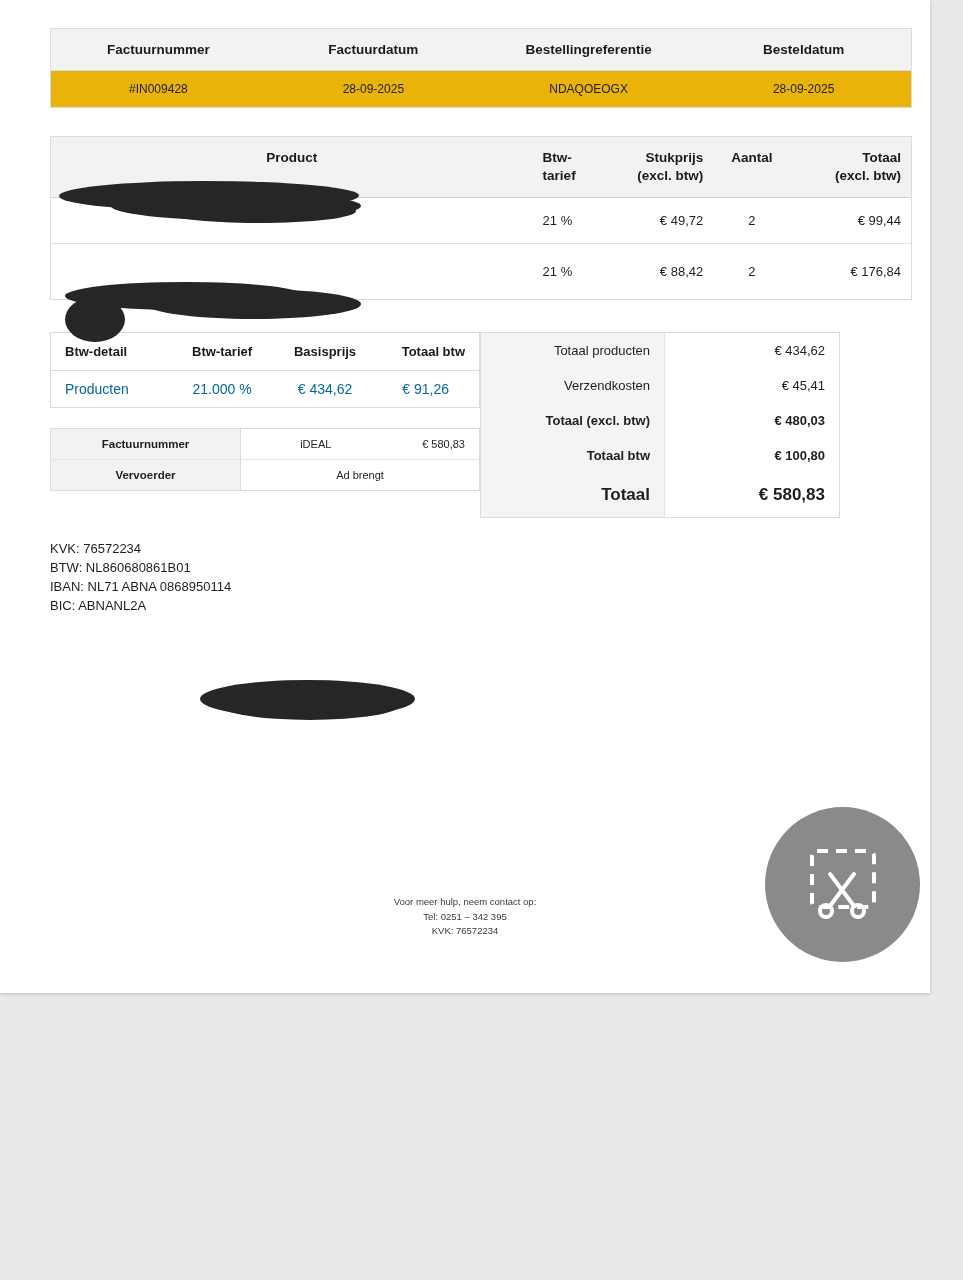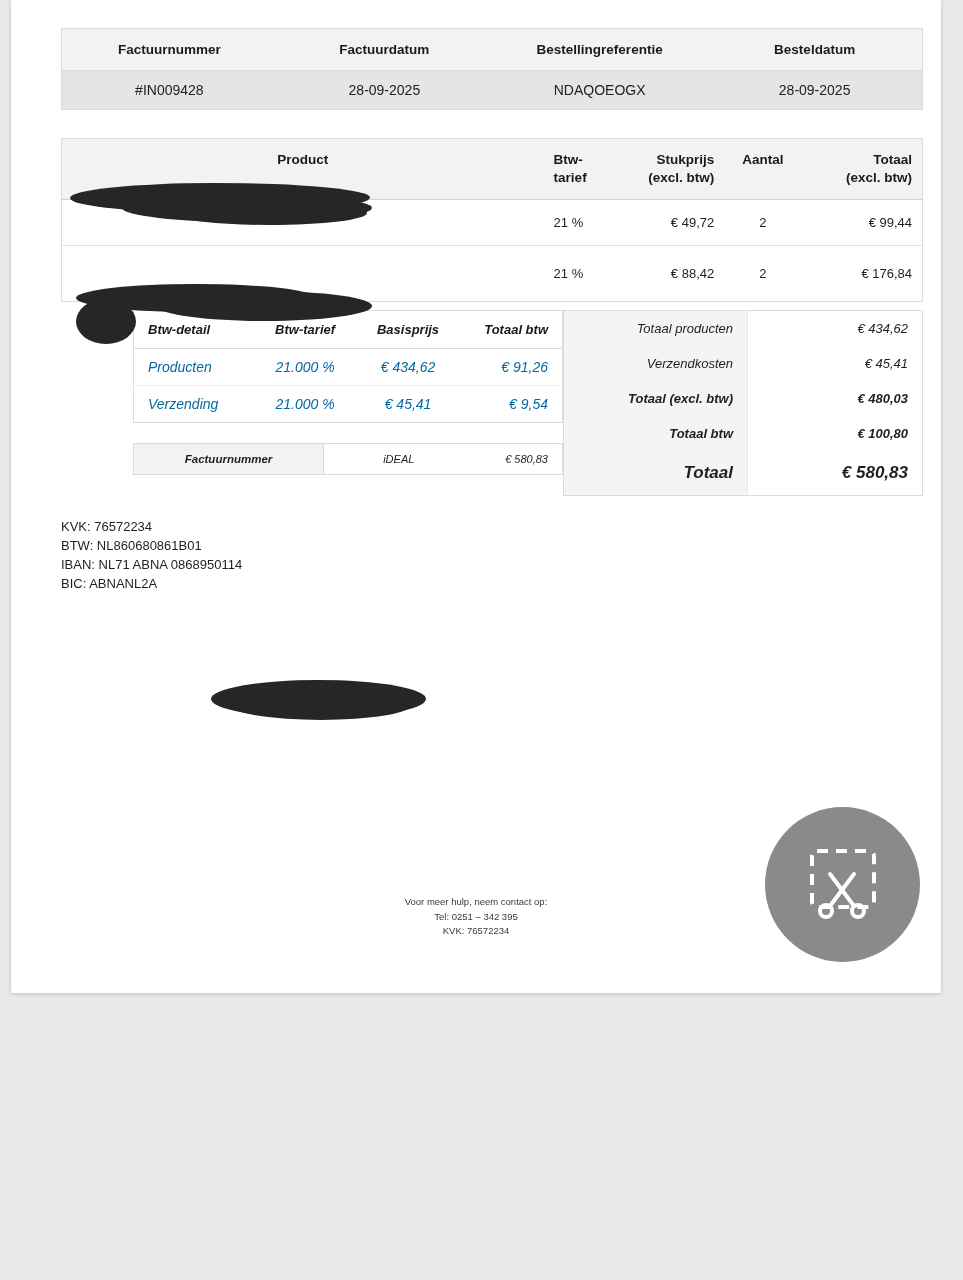--- a/index.html
+++ b/index.html
@@ -10,21 +10,21 @@
     font-family: "Liberation Sans", sans-serif;
   }
   #page {
     position: relative;
     width: 963px; height: 1280px;
     background: #e9e9e9;
     overflow: hidden;
   }
   .paper {
     position: absolute;
-    left: 11px; top: 0;
+    left: 0; top: 0;
     width: 930px;
     height: 993px;
     background: #ffffff;
     box-shadow: 0 1px 4px rgba(0,0,0,0.18);
   }
   .inner {
     position: absolute;
     left: 50px; top: 28px;
     width: 862px;
   }
@@ -39,25 +39,25 @@
   .meta-table thead th {
     background: #f2f2f2;
     font-size: 13.5px;
     font-weight: bold;
     color: #1a1a1a;
     padding: 13px 4px;
     text-align: center;
     border-bottom: 1px solid #dcdcdc;
   }
   .meta-table tbody td {
-    font-size: 14px;
+    font-size: 12px;
     color: #222;
     padding: 11px 4px;
     text-align: center;
-    background: #e5e5e5;
+    background: #eab308;
   }
 
   
   .products-wrap {
     margin-top: 28px;
     width: 862px;
     border: 1px solid #dcdcdc;
     position: relative;
   }
   .products {
@@ -96,26 +96,25 @@
 
   .redaction {
     position: absolute;
     background: #262626;
     border-radius: 48% 52% 50% 50% / 50% 48% 52% 50%;
     pointer-events: none;
   }
 
   
   .lower {
-    margin-top: 8px;
+    margin-top: 32px;
     width: 862px;
     display: flex;
-    justify-content: flex-end;
+    justify-content: flex-start;
     align-items: flex-start;
-    font-style: italic;
   }
   .lower-left { width: 430px; }
   .lower-right { width: 360px; }
 
   .btw-detail {
     width: 430px;
     border: 1px solid #dcdcdc;
     table-layout: fixed;
   }
   .btw-detail th {
@@ -131,21 +130,21 @@
   .btw-detail td {
     font-size: 14px;
     color: #0369a1;
     padding: 10px 8px;
     border-bottom: 1px solid #ececec;
     text-align: center;
   }
   .btw-detail tr:last-child td { border-bottom: none; }
   .btw-detail td.l { text-align: left; padding-left: 14px; }
   .btw-detail td.c { text-align: center; }
-  .btw-detail td.r { text-align: right; padding-right: 14px; }
+  .btw-detail td.r { text-align: right; padding-right: 30px; }
 
   .pay-table {
     margin-top: 20px;
     width: 430px;
     border: 1px solid #dcdcdc;
     table-layout: fixed;
   }
   .pay-table td {
     font-size: 11px;
     padding: 9px 8px;
@@ -321,35 +320,33 @@
                 <th class="r">Totaal btw</th>
               </tr>
             </thead>
             <tbody>
               <tr>
                 <td class="l">Producten</td>
                 <td class="c">21.000 %</td>
                 <td class="c">€ 434,62</td>
                 <td class="r">€ 91,26</td>
               </tr>
-              <tr>
-                <td class="l">Verzending</td>
-                <td class="c">21.000 %</td>
-                <td class="c">€ 45,41</td>
-                <td class="r">€ 9,54</td>
-              </tr>
             </tbody>
           </table>
 
           <table class="pay-table">
             <tbody>
               <tr>
                 <td class="head">Factuurnummer</td>
                 <td class="mid">iDEAL</td>
                 <td class="amt">€ 580,83</td>
+              </tr>
+              <tr>
+                <td class="head">Vervoerder</td>
+                <td colspan="2">Ad brengt</td>
               </tr>
             </tbody>
           </table>
         </div>
 
         <div class="lower-right">
           <table class="totals">
             <tbody>
               <tr>
                 <td class="lbl">Totaal producten</td>

